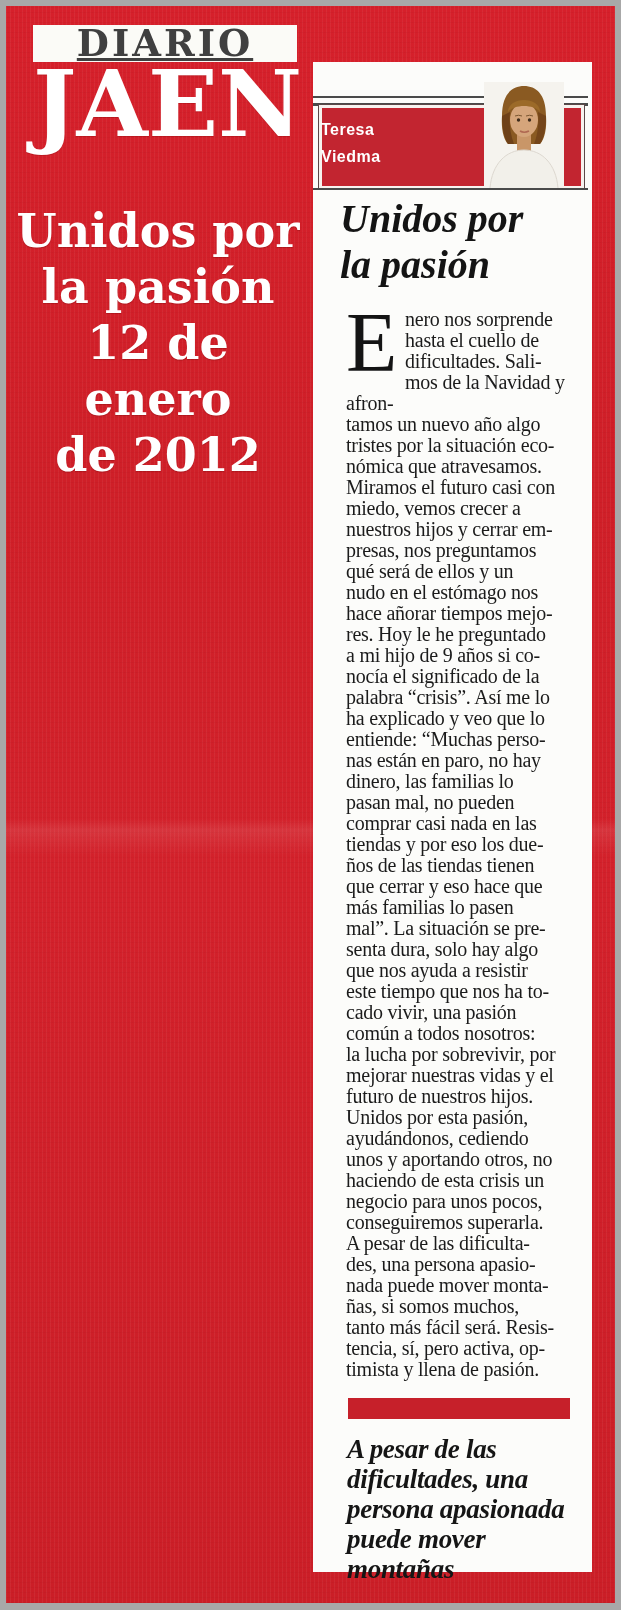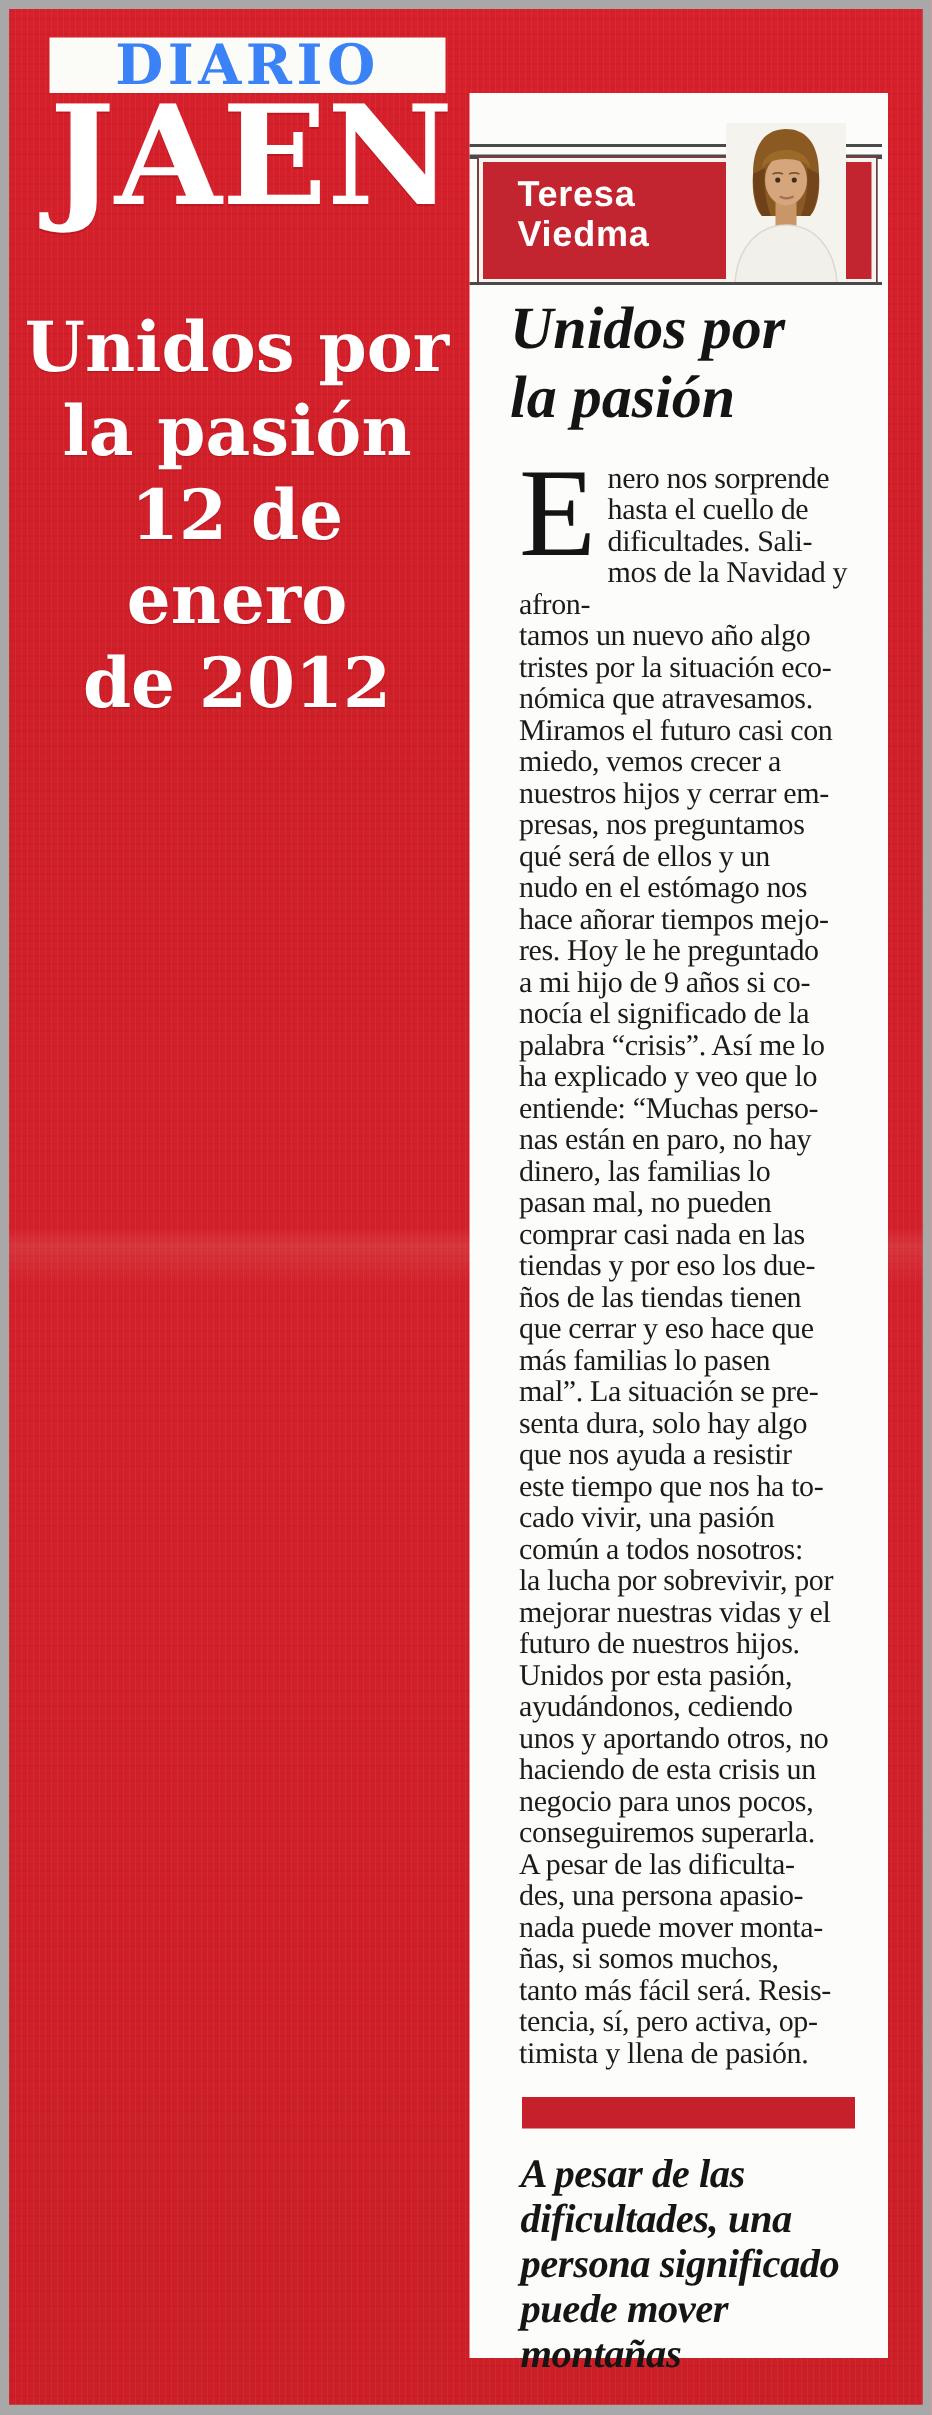--- a/index.html
+++ b/index.html
@@ -10,36 +10,36 @@
     background-image:
       linear-gradient(180deg, rgba(255,255,255,0) 50.9%, rgba(255,230,225,0.10) 51.6%, rgba(255,255,255,0) 53.2%),
       repeating-linear-gradient(90deg, rgba(255,240,235,0.055) 0 1px, rgba(255,255,255,0) 1px 4px),
       repeating-linear-gradient(0deg, rgba(120,10,15,0.06) 0 1px, rgba(255,255,255,0) 1px 5px),
       linear-gradient(180deg,#d6202b 0%,#cf1f28 30%,#d3212b 55%,#cb1e27 100%);
   }
   
   .masthead-strip{position:absolute;left:33px;top:25px;width:264px;height:37px;background:#fbfbf7;
     display:flex;align-items:center;justify-content:center;}
   .diario{font-family:"DejaVu Serif",serif;font-weight:bold;font-size:37px;line-height:37px;
-    color:#3b82f6;letter-spacing:3px;}
+    color:#404040;letter-spacing:3px;text-decoration:underline;}
   .jaen{position:absolute;left:33px;top:58px;width:264px;text-align:right;
     font-family:"DejaVu Serif",serif;font-weight:bold;font-size:92px;line-height:92px;color:#fff;
     text-shadow:0 1px 0 rgba(120,0,0,0.25);}
   
   .left-headline{position:absolute;left:10px;top:203px;width:296px;text-align:center;
     font-family:"DejaVu Serif",serif;font-weight:bold;font-size:46px;line-height:56px;color:#fff;
     white-space:pre-line;text-shadow:0 1px 1px rgba(100,0,0,0.3);}
   
   .column{position:absolute;left:313px;top:62px;width:279px;height:1510px;background:#fcfcfa;}
   .rules{position:absolute;left:0;right:4px;top:34px;height:5px;
     border-top:2px solid #4a4a4a;border-bottom:3px solid #4a4a4a;}
   .byline-box{position:absolute;left:5px;top:42px;width:265px;height:84px;background:#c22530;
     border:1px solid #5c4848;box-shadow:inset 0 0 0 3px #f7f3ef;}
-  .author{position:absolute;left:26px;top:11px;font-family:"Liberation Sans",sans-serif;
-    font-weight:bold;font-size:24px;line-height:27px;color:#fff;white-space:pre-line;letter-spacing:0.5px;}
+  .author{position:absolute;left:2px;top:11px;font-family:"Liberation Sans",sans-serif;
+    font-weight:bold;font-size:16px;line-height:27px;color:#fff;white-space:pre-line;letter-spacing:0.5px;}
   .rule-bottom{position:absolute;left:0;right:4px;top:126px;height:2px;background:#4a4a4a;}
   .photo{position:absolute;left:171px;top:20px;width:80px;height:106px;z-index:3;}
   .title{position:absolute;left:27px;top:134px;margin:0;font-family:"Liberation Serif",serif;
     font-style:italic;font-weight:600;font-size:40px;line-height:46px;color:#141414;white-space:pre-line;}
   .body{position:absolute;left:33px;top:247px;width:248px;font-family:"Liberation Serif",serif;
     font-size:20px;line-height:21px;letter-spacing:-0.25px;color:#1b1b1b;}
   .dropcap{float:left;font-family:"Liberation Serif",serif;font-weight:400;font-size:84px;
     line-height:62px;height:62px;margin:3px 8px 0 0;color:#141414;}
   .bodytext{white-space:pre-line;}
   .redbar{position:absolute;left:35px;top:1336px;width:222px;height:21px;background:#c6202a;}
@@ -148,16 +148,16 @@
 nada puede mover monta-
 ñas, si somos muchos,
 tanto más fácil será. Resis-
 tencia, sí, pero activa, op-
 timista y llena de pasión.</span>
     </div>
 
     <div class="redbar"></div>
     <div class="pullquote">A pesar de las
 dificultades, una
-persona significado
+persona apasionada
 puede mover montañas</div>
   </div>
 </div>
 
 </body></html>

